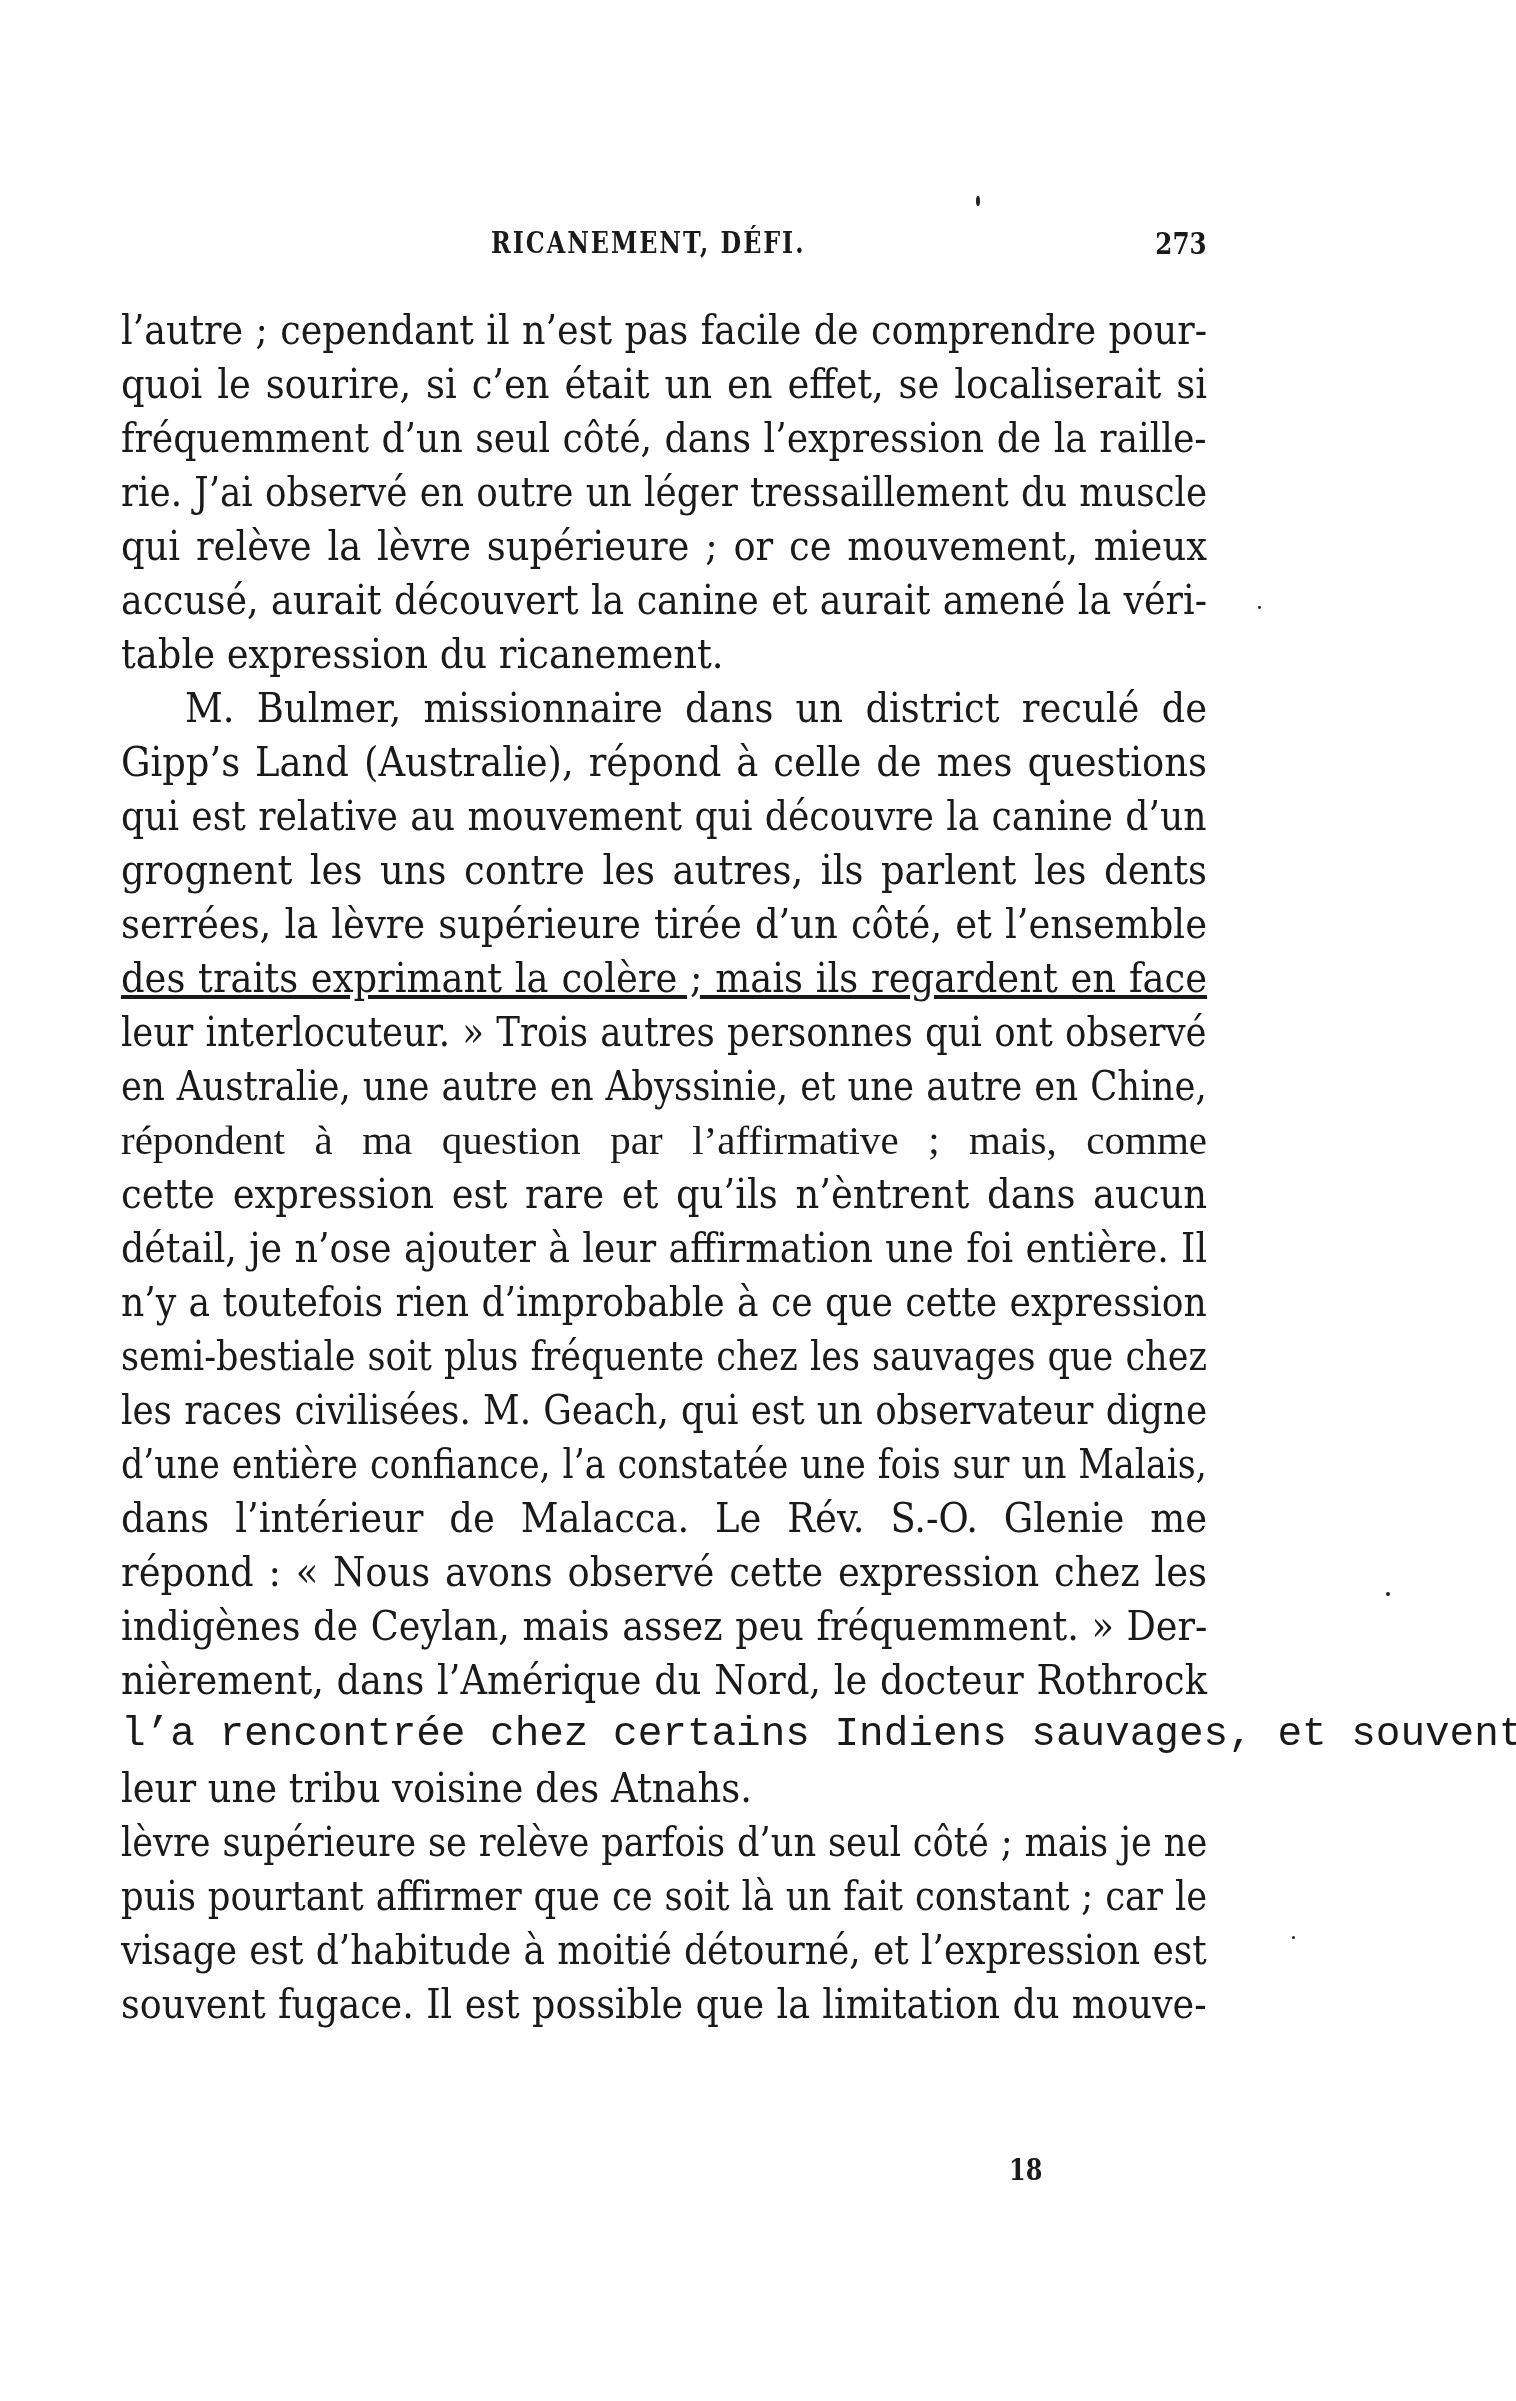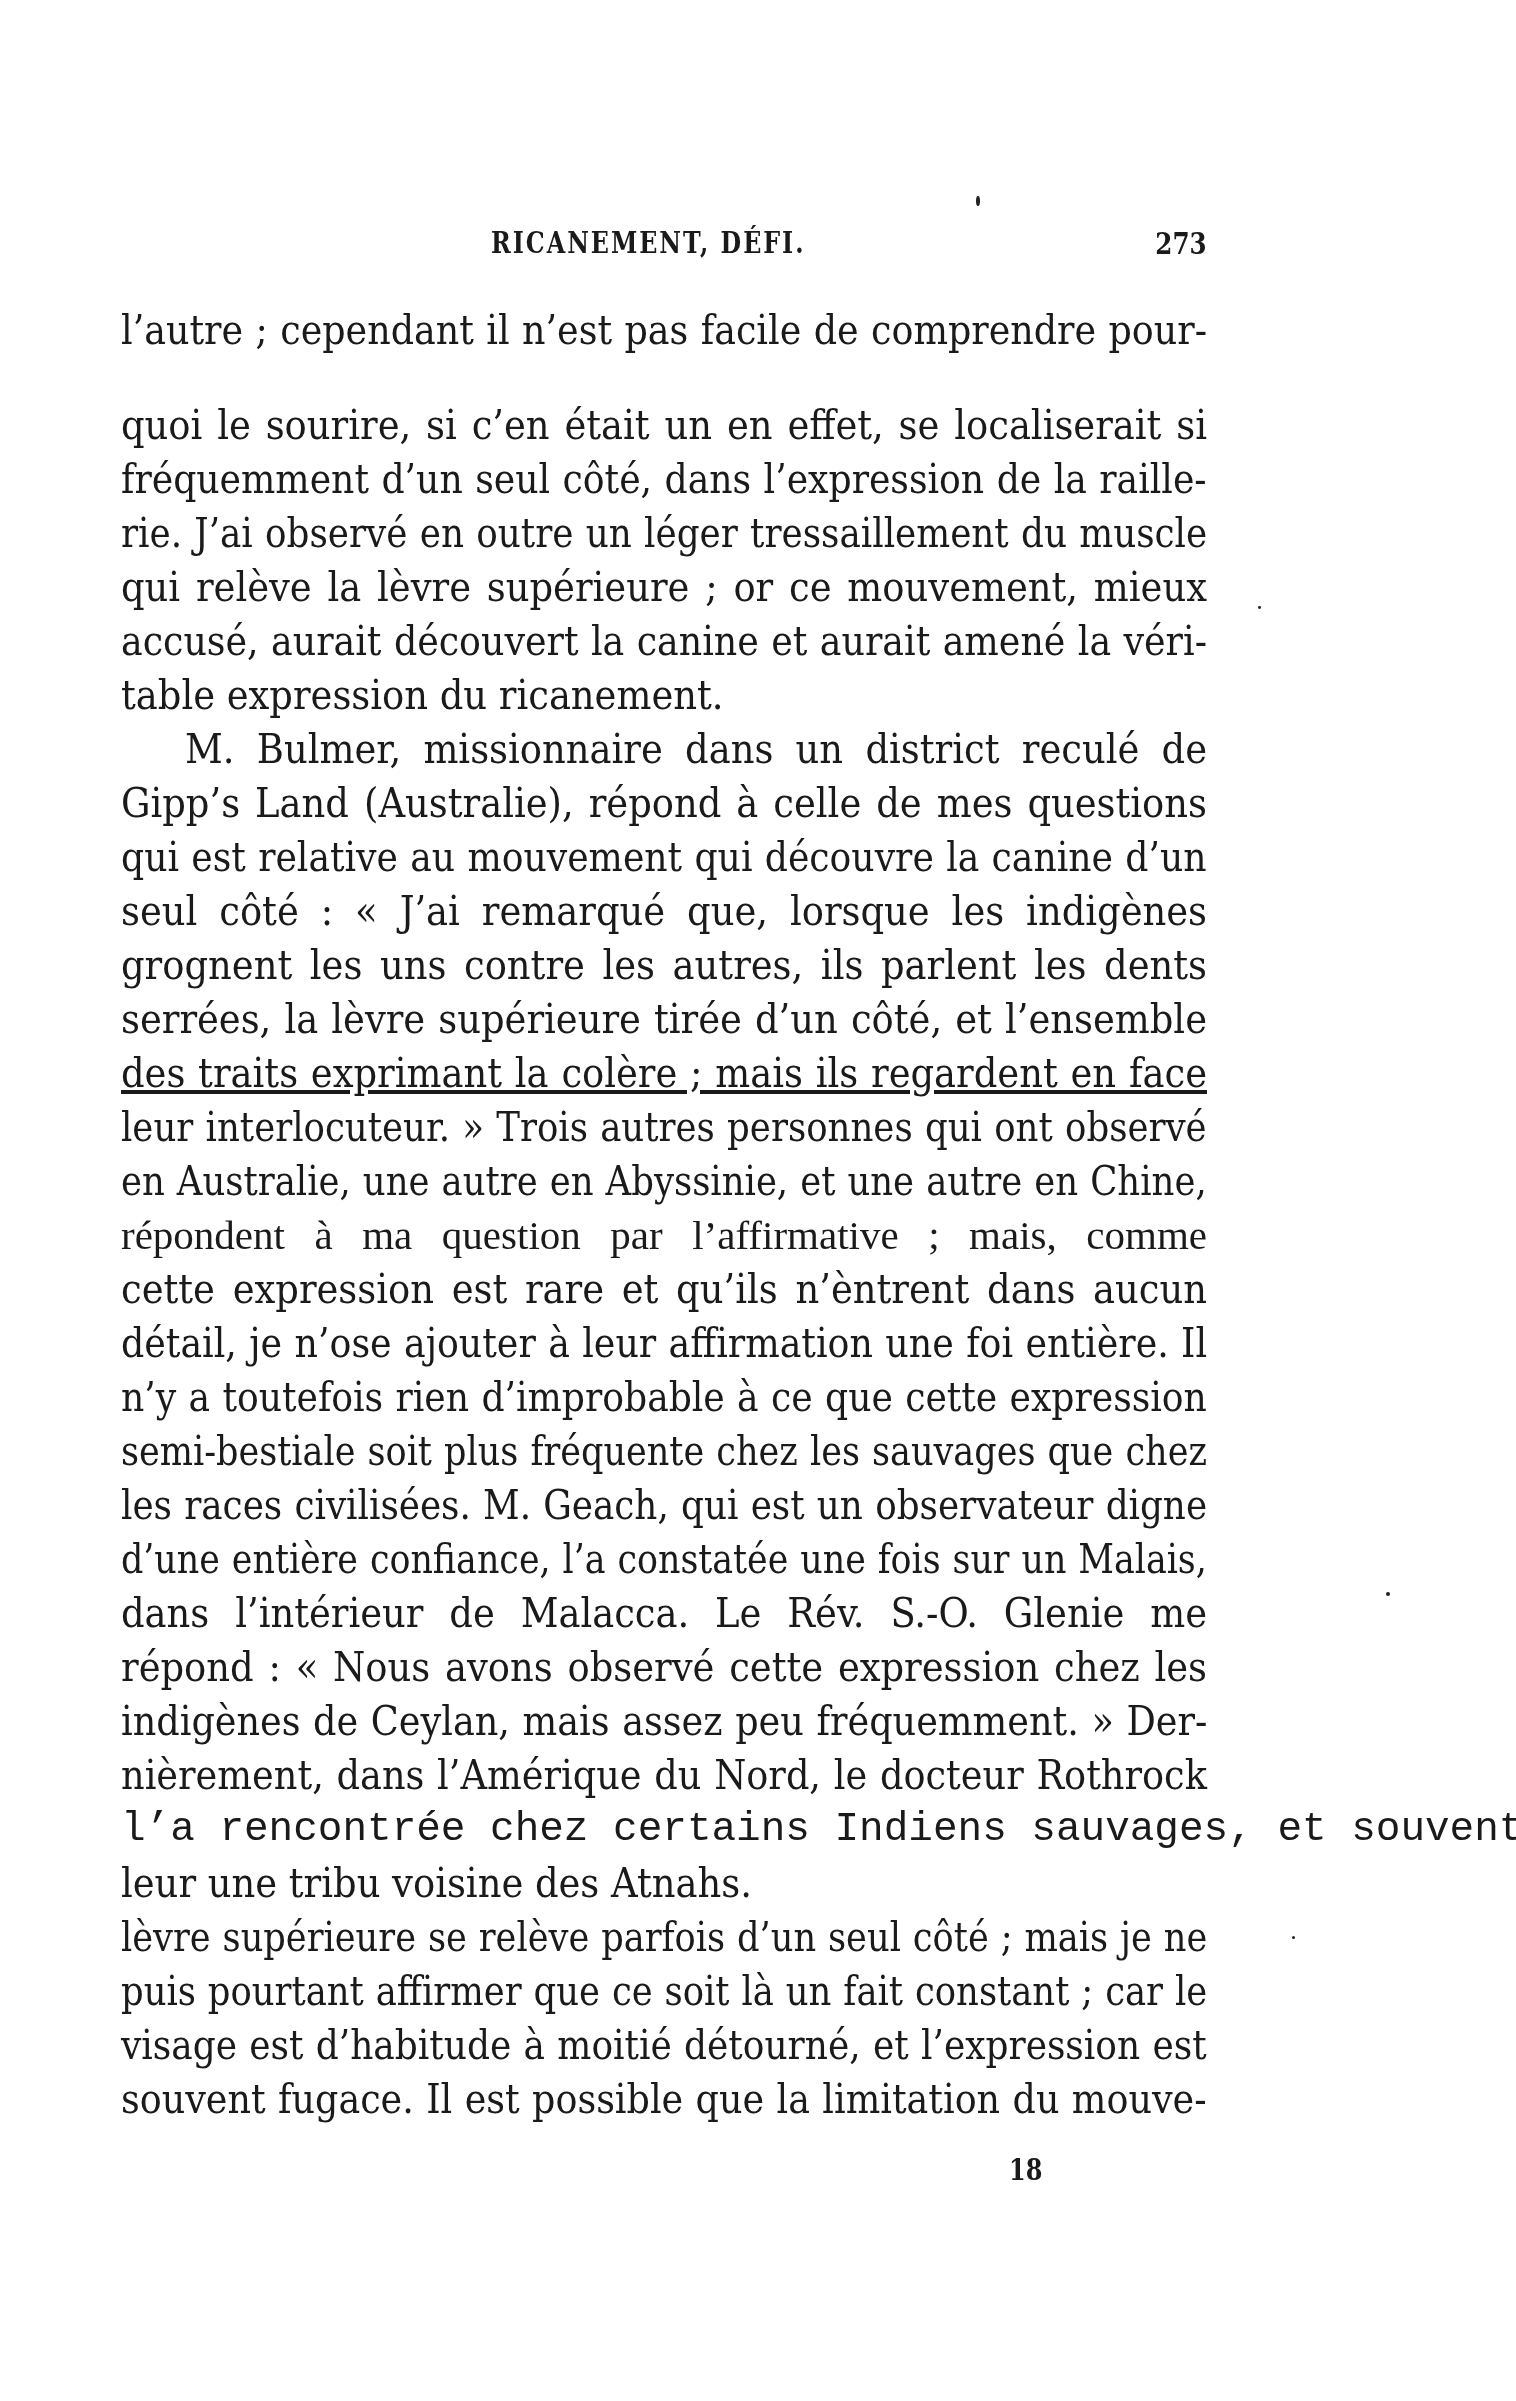--- a/index.html
+++ b/index.html
@@ -22,30 +22,29 @@
 
   <div class="speck" style="left:976px;top:196px;width:3.8px;height:9.6px;"></div>
 
   <div class="running-head">
     <span class="rh-title">RICANEMENT, DÉFI.</span>
     <span class="rh-num">273</span>
   </div>
 
   <div class="body-text">
     <span class="line" style="transform: scaleX(0.9882); transform-origin: left center; width: 1099px; text-align: justify;">l’autre ; cependant il n’est pas facile de comprendre pour-</span>
-    <span class="line" style="width: 1086px; box-sizing: border-box; margin-top: 41px;">quoi le sourire, si c’en était un en effet, se localiserait si</span>
+    <span class="line" style="width: 1086px; box-sizing: border-box;">quoi le sourire, si c’en était un en effet, se localiserait si</span>
     <span class="line" style="transform: scaleX(0.9815); transform-origin: left center; width: 1106px; text-align: justify;">fréquemment d’un seul côté, dans l’expression de la raille-</span>
     <span class="line" style="transform: scaleX(0.9698); transform-origin: left center; width: 1120px; text-align: justify;">rie. J’ai observé en outre un léger tressaillement du muscle</span>
     <span class="line" style="width: 1086px; box-sizing: border-box;">qui relève la lèvre supérieure ; or ce mouvement, mieux</span>
     <span class="line" style="transform: scaleX(0.9863); transform-origin: left center; width: 1101px; text-align: justify;">accusé, aurait découvert la canine et aurait amené la véri-</span>
     <span class="line last" style="width: 1086px; box-sizing: border-box;">table expression du ricanement.</span>
     <span class="line indent" style="width: 1086px; box-sizing: border-box;">M. Bulmer, missionnaire dans un district reculé de</span>
     <span class="line" style="width: 1086px; box-sizing: border-box;">Gipp’s Land (Australie), répond à celle de mes questions</span>
     <span class="line" style="transform: scaleX(0.9806); transform-origin: left center; width: 1107px; text-align: justify;">qui est relative au mouvement qui découvre la canine d’un</span>
-    <span class="line" style="width: 1086px; box-sizing: border-box;">seul côté : « J’ai remarqué que, lorsque les indigènes</span>
     <span class="line" style="width: 1086px; box-sizing: border-box;">grognent les uns contre les autres, ils parlent les dents</span>
     <span class="line" style="width: 1086px; box-sizing: border-box;">serrées, la lèvre supérieure tirée d’un côté, et l’ensemble</span>
     <span class="line" style="width: 1086px; box-sizing: border-box; text-decoration: underline;">des traits exprimant la colère ; mais ils regardent en face</span>
     <span class="line" style="transform: scaleX(0.9641); transform-origin: left center; width: 1126px; text-align: justify;">leur interlocuteur. » Trois autres personnes qui ont observé</span>
     <span class="line" style="transform: scaleX(0.9616); transform-origin: left center; width: 1129px; text-align: justify;">en Australie, une autre en Abyssinie, et une autre en Chine,</span>
     <span class="line" style="width: 1086px; box-sizing: border-box; font-family: Liberation Serif, serif;">répondent à ma question par l’affirmative ; mais, comme</span>
     <span class="line" style="width: 1086px; box-sizing: border-box;">cette expression est rare et qu’ils n’èntrent dans aucun</span>
     <span class="line" style="transform: scaleX(0.9865); transform-origin: left center; width: 1101px; text-align: justify;">détail, je n’ose ajouter à leur affirmation une foi entière. Il</span>
     <span class="line" style="transform: scaleX(0.98); transform-origin: left center; width: 1108px; text-align: justify;">n’y a toutefois rien d’improbable à ce que cette expression</span>
     <span class="line" style="transform: scaleX(0.9509); transform-origin: left center; width: 1142px; text-align: justify;">semi-bestiale soit plus fréquente chez les sauvages que chez</span>

